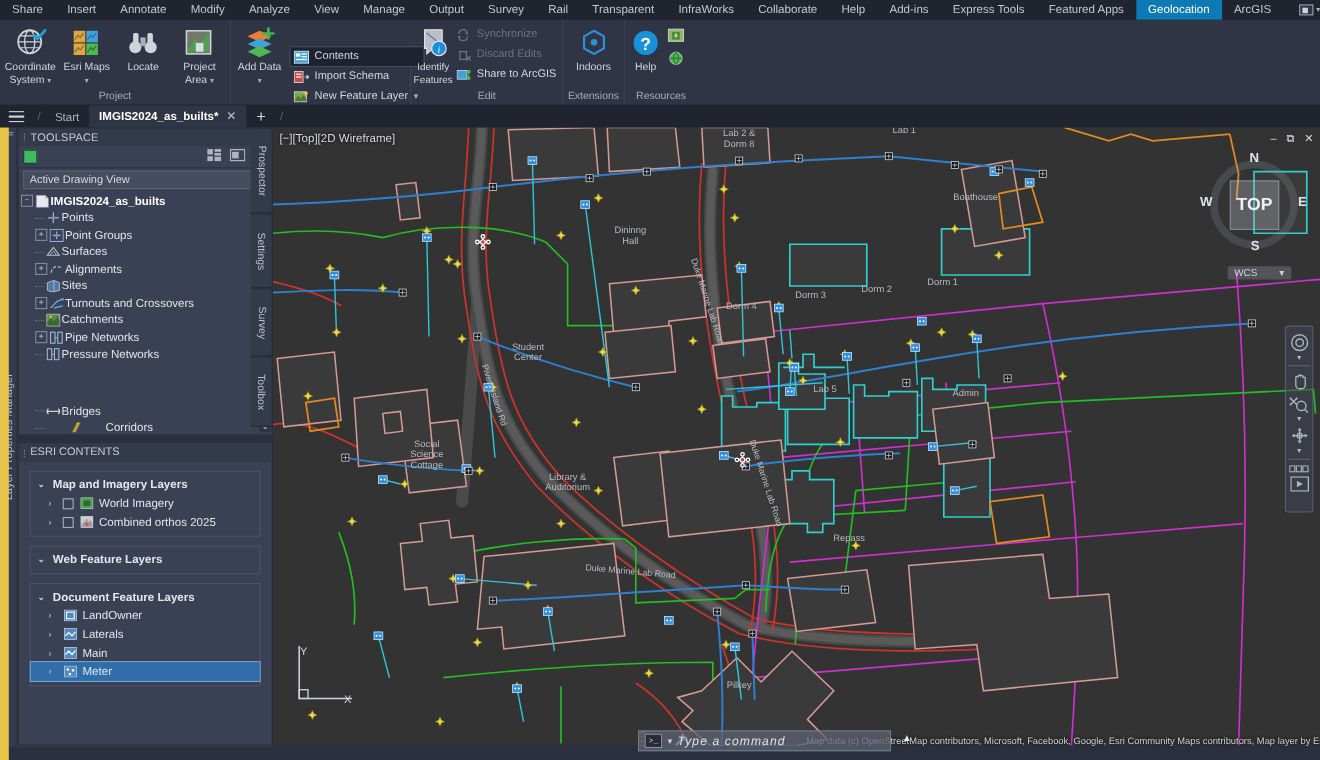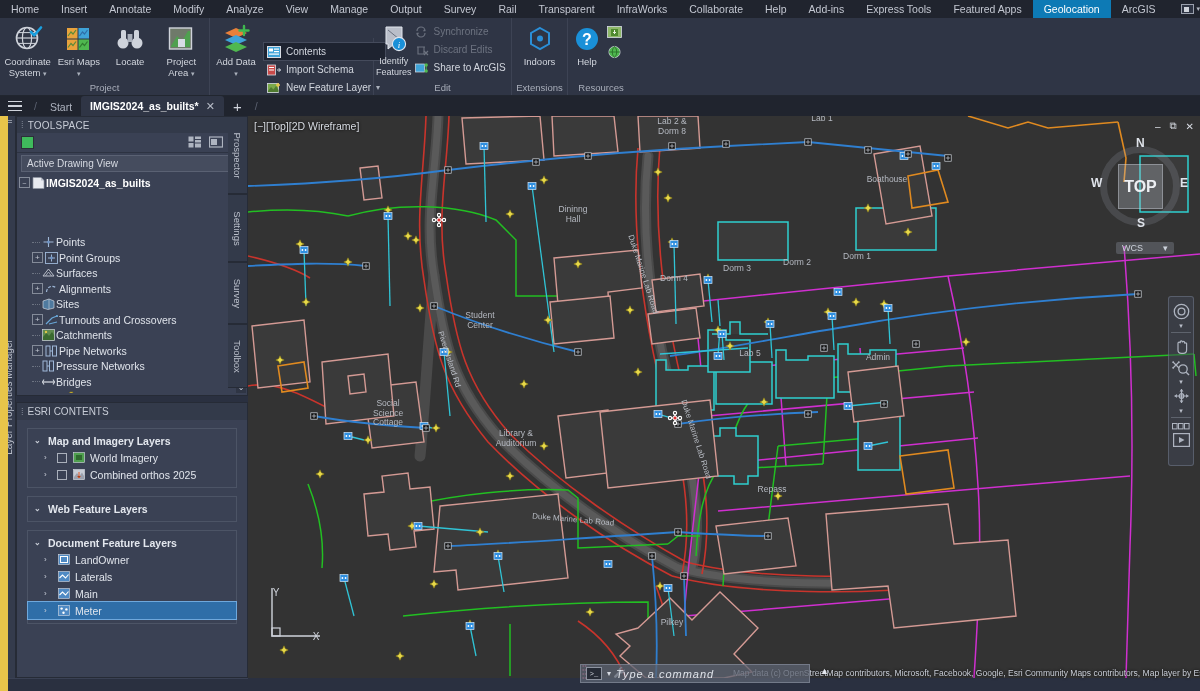--- a/index.html
+++ b/index.html
@@ -281,21 +281,21 @@
     background: #e8c54a;
   }
 </style>
 </head>
 <body>
 
 <div id="app">
 
   <div class="menubar">
     <div id="menu-items" style="display:flex;align-items:center;">
-        <div class="menu-item">Home</div>
+        <div class="menu-item">Share</div>
         <div class="menu-item">Insert</div>
         <div class="menu-item">Annotate</div>
         <div class="menu-item">Modify</div>
         <div class="menu-item">Analyze</div>
         <div class="menu-item">View</div>
         <div class="menu-item">Manage</div>
         <div class="menu-item">Output</div>
         <div class="menu-item">Survey</div>
         <div class="menu-item">Rail</div>
         <div class="menu-item">Transparent</div>
@@ -591,21 +591,21 @@
         <div class="tnode" style="padding-left: 0px;">
           <span class="texp box">–</span>
           <span class="tico">
             <svg width="13" height="12" viewBox="0 0 13 12">
               <path d="M1 0.5 h8 l3 3 v8 h-11 Z" fill="#e8eaf0" stroke="#8d93a0" stroke-width="0.7"></path>
               <path d="M9 0.5 v3 h3" fill="#b9bec9"></path>
             </svg>
           </span>
           <span class="tlbl root">IMGIS2024_as_builts</span>
         </div>
-        <div class="tnode" style="padding-left: 13px; margin-top: 44px;">
+        <div class="tnode" style="padding-left: 13px;">
           <span class="tline"></span>
           <span class="tico">
             <svg width="13" height="12" viewBox="0 0 13 12">
               <path d="M6.5 1 v10 M1.5 6 h10" stroke="#9fb8d8" stroke-width="1.1"></path>
               <circle cx="6.5" cy="6" r="1.6" fill="#6f93c4"></circle>
             </svg>
           </span>
           <span class="tlbl">Points</span>
         </div>
         <div class="tnode" style="padding-left: 13px;">
@@ -685,21 +685,21 @@
           <span class="tline"></span>
           <span class="tico">
             <svg width="13" height="12" viewBox="0 0 13 12">
               <rect x="1" y="1" width="4" height="10" fill="none" stroke="#9fb8d8" stroke-width="1"></rect>
               <rect x="7.5" y="1" width="4" height="10" fill="none" stroke="#9fb8d8" stroke-width="1"></rect>
               <path d="M5 6 h2.5" stroke="#9fb8d8" stroke-width="1"></path>
             </svg>
           </span>
           <span class="tlbl">Pressure Networks</span>
         </div>
-        <div class="tnode" style="padding-left: 13px;">
+        <div class="tnode" style="padding-left: 13px; margin-top: 36px;">
           <span class="tline"></span>
           <span class="tico">
             <svg width="13" height="12" viewBox="0 0 13 12">
               <path d="M0.5 6 h12" stroke="#cfd3db" stroke-width="1.3"></path>
               <path d="M2 3.5 L0.5 6 L2 8.5 M11 3.5 L12.5 6 L11 8.5" stroke="#cfd3db" stroke-width="1.1" fill="none"></path>
             </svg>
           </span>
           <span class="tlbl">Bridges</span>
         </div>
         <div class="tnode" style="padding-left: 13px; gap: 20px;">

